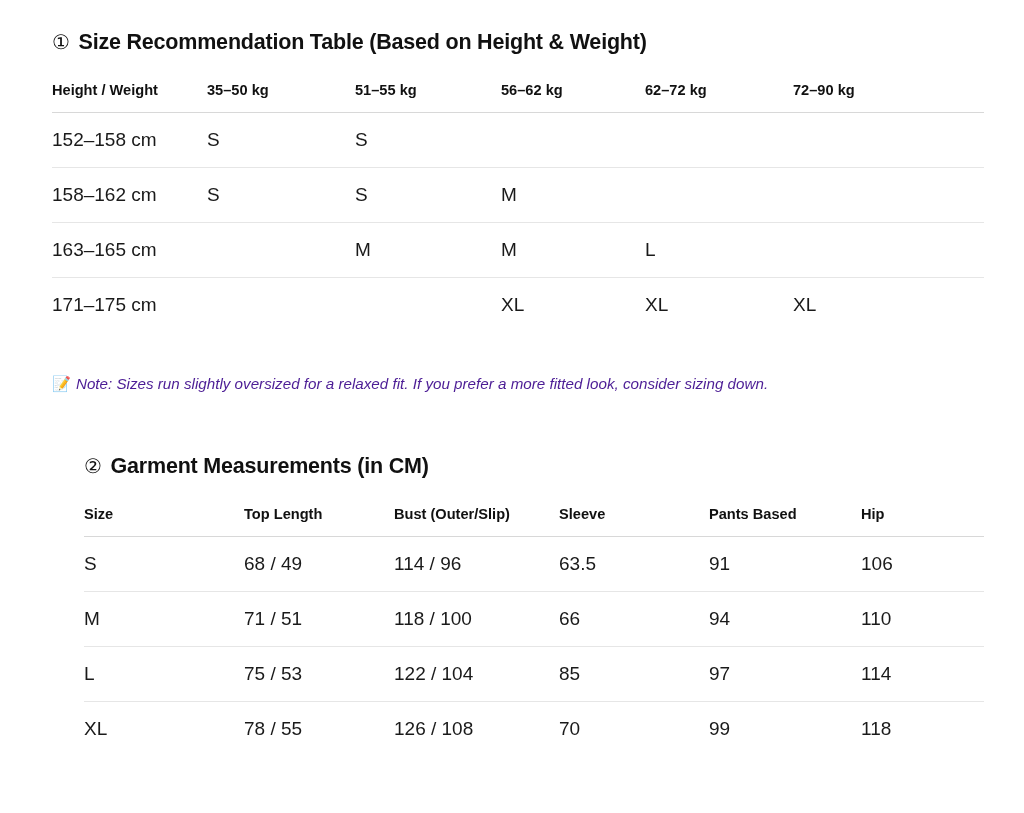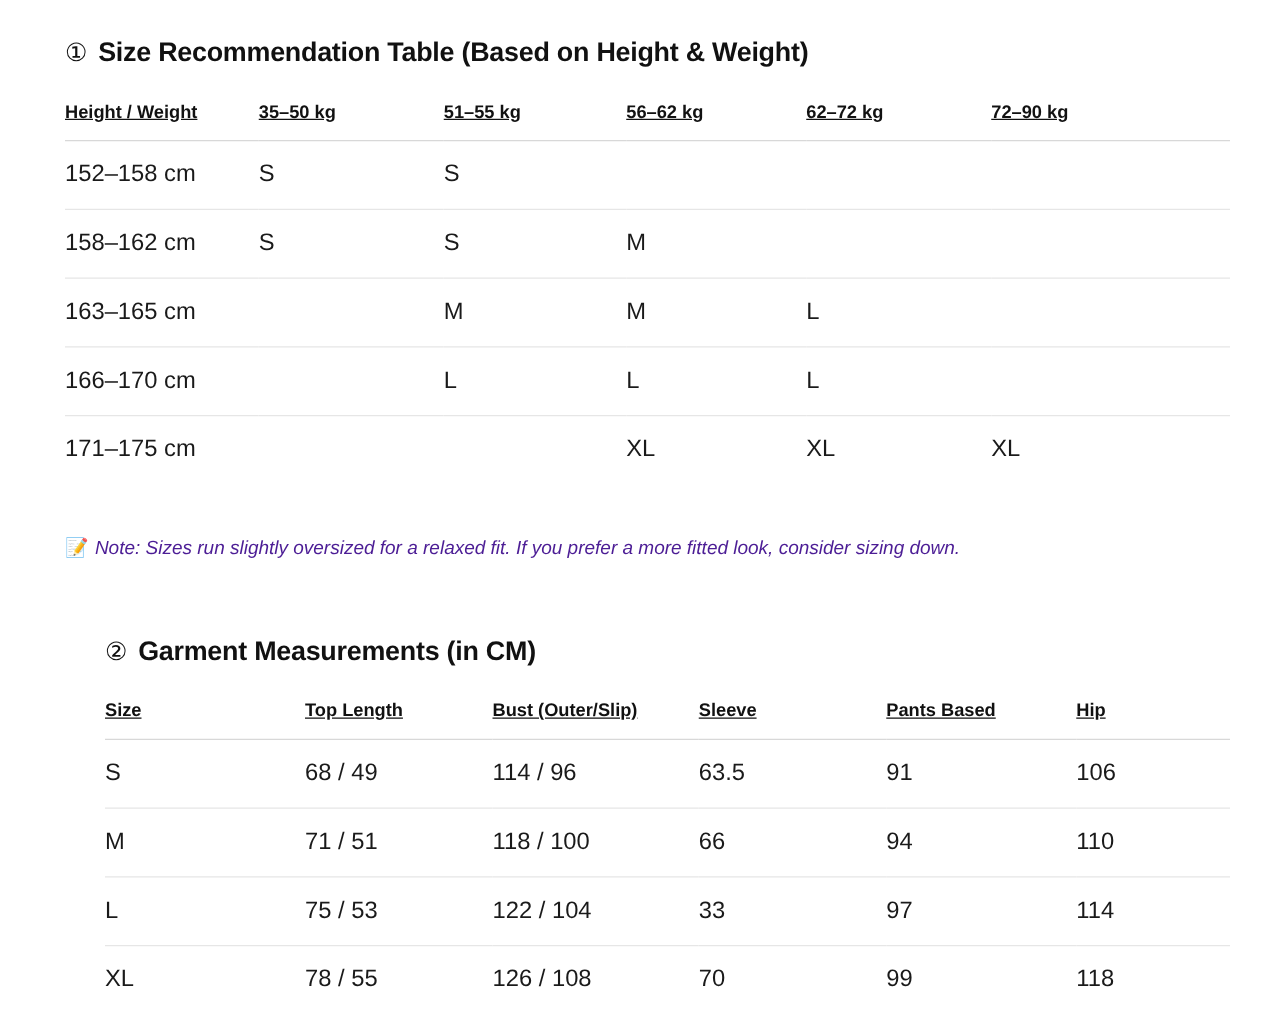--- a/index.html
+++ b/index.html
@@ -50,21 +50,20 @@
     table-layout: fixed;
   }
   table.data th {
     text-align: left;
     font-size: 14.6px;
     font-weight: bold;
     color: #111111;
     padding: 0 0 14px 0;
     vertical-align: bottom;
     white-space: nowrap;
-    text-decoration: underline;
   }
   table.data thead tr {
     border-bottom: 1px solid #d8d8d8;
   }
   table.data td {
     font-size: 19px;
     font-weight: normal;
     color: #1a1a1a;
     padding: 16px 0 16px 0;
     vertical-align: middle;
@@ -154,28 +153,20 @@
         </tr>
         <tr>
           <td>163–165 cm</td>
           <td></td>
           <td>M</td>
           <td>M</td>
           <td>L</td>
           <td></td>
         </tr>
         <tr>
-          <td>166–170 cm</td>
-          <td></td>
-          <td>L</td>
-          <td>L</td>
-          <td>L</td>
-          <td></td>
-        </tr>
-        <tr>
           <td>171–175 cm</td>
           <td></td>
           <td></td>
           <td>XL</td>
           <td>XL</td>
           <td>XL</td>
         </tr>
       </tbody>
     </table>
 
@@ -220,21 +211,21 @@
           <td>71 / 51</td>
           <td>118 / 100</td>
           <td>66</td>
           <td>94</td>
           <td>110</td>
         </tr>
         <tr>
           <td>L</td>
           <td>75 / 53</td>
           <td>122 / 104</td>
-          <td>33</td>
+          <td>85</td>
           <td>97</td>
           <td>114</td>
         </tr>
         <tr>
           <td>XL</td>
           <td>78 / 55</td>
           <td>126 / 108</td>
           <td>70</td>
           <td>99</td>
           <td>118</td>

